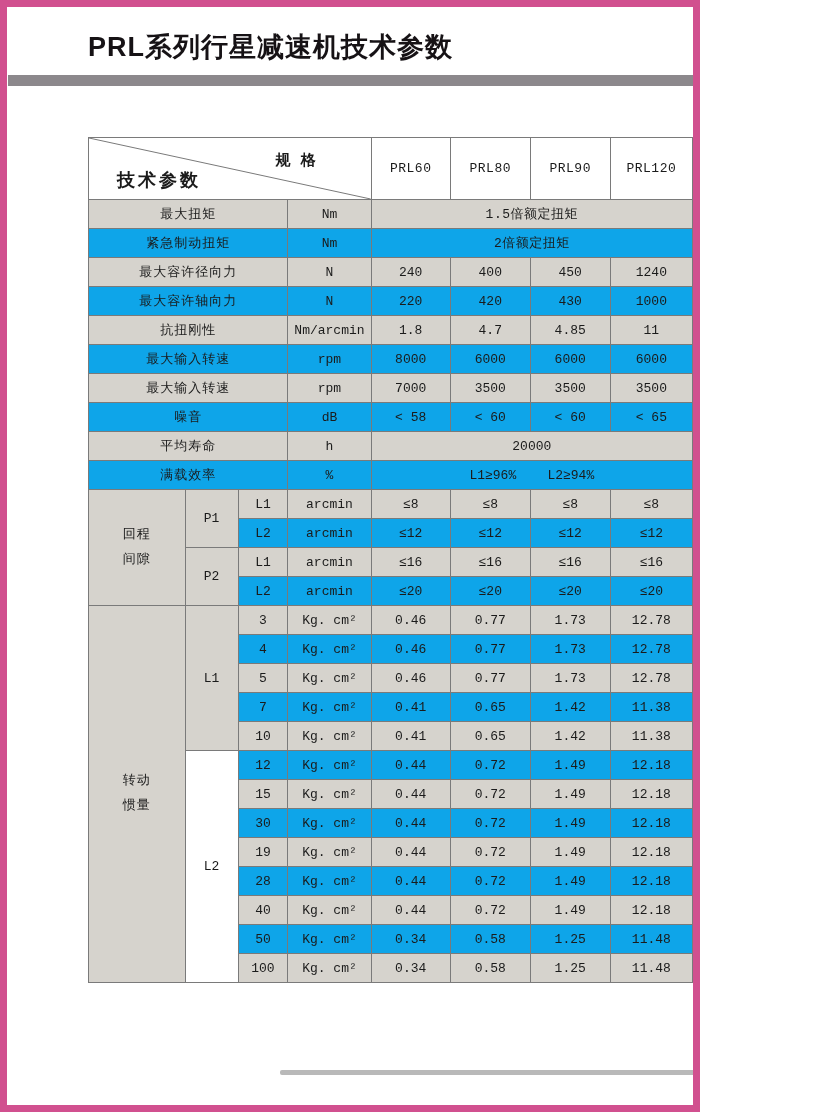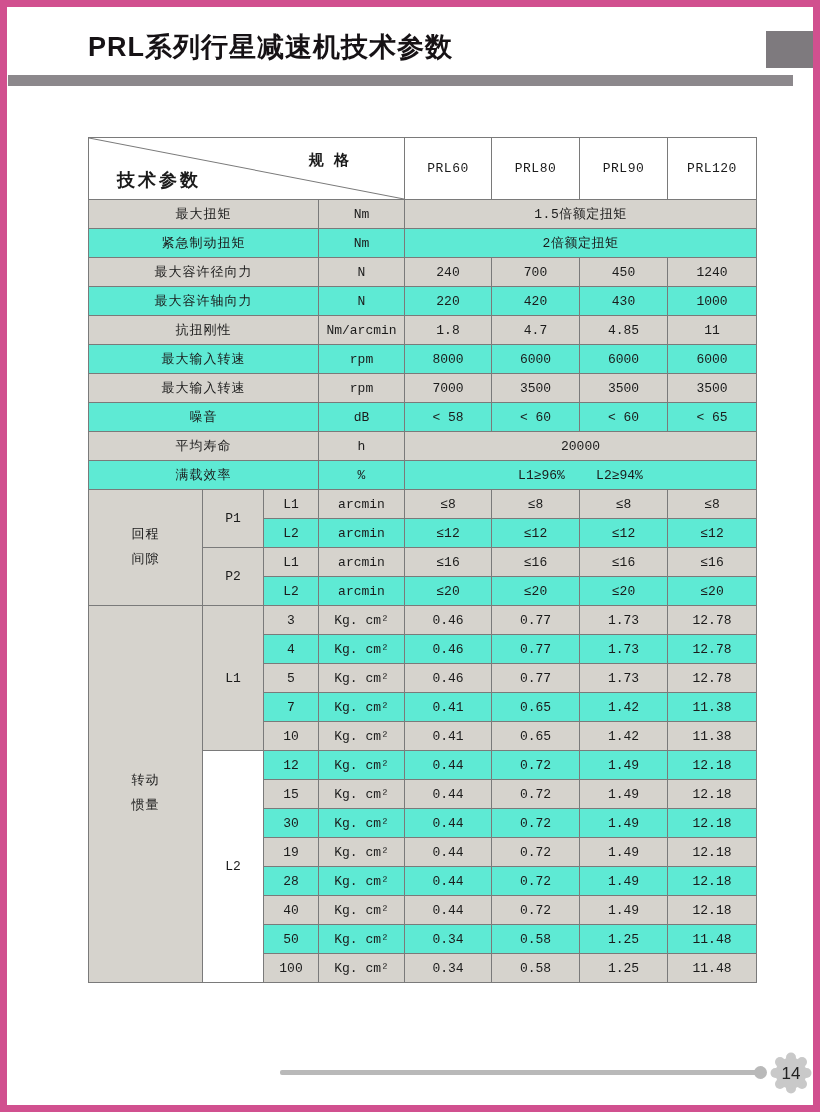--- a/index.html
+++ b/index.html
@@ -1,31 +1,31 @@
 <!DOCTYPE html>
 <html><head>
 <meta charset="utf-8">
 <style>
   html,body{margin:0;padding:0;background:#ffffff;}
   .page{
-    position:relative;width:820px;height:1112px;background:#ffffff;
+    position:relative;width:700px;height:1112px;background:#ffffff;
     box-sizing:border-box;border:7px solid #d1508f;overflow:hidden;
     font-family:"Liberation Sans","DejaVu Sans",sans-serif;color:#1b1b1b;
   }
   
   .doc-title{
     position:absolute;left:81px;top:22px;font-size:27px;font-weight:bold;
     letter-spacing:1px;color:#161215;white-space:nowrap;
   }
   .corner-block{position:absolute;left:759px;top:24px;width:47px;height:37px;background:#7e7a7e;}
   .title-rule{position:absolute;left:1px;top:68px;width:785px;height:11px;background:#8c888c;}
 
   
   .sheet{position:absolute;left:81px;top:130px;}
-  table.spec{border-collapse:collapse;table-layout:fixed;background:#5eead4;}
+  table.spec{border-collapse:collapse;table-layout:fixed;background:#0ea5e9;}
   table.spec{border:1px solid #565656;}
   .spec td,.spec th{
     border:1px solid #7a7a7a;padding:0;height:29px;text-align:center;
     vertical-align:middle;font-weight:normal;box-sizing:border-box;
     font-family:"Liberation Mono","DejaVu Sans Mono",monospace;font-size:13px;
   }
   .spec tr.g td{background:#d6d3cd;}
   .spec td.white{background:#ffffff;}
   .hdr-row th{height:62px;background:#ffffff;}
   .model{font-family:"Liberation Sans","DejaVu Sans",sans-serif;font-size:15px;letter-spacing:.5px;}
@@ -103,21 +103,21 @@
       </tr>
       <tr>
         <td class="lbl" colspan="3">紧急制动扭矩</td>
         <td>Nm</td>
         <td class="cnval" colspan="4">2倍额定扭矩</td>
       </tr>
       <tr class="g">
         <td class="lbl" colspan="3">最大容许径向力</td>
         <td>N</td>
         <td>240</td>
-        <td>700</td>
+        <td>400</td>
         <td>450</td>
         <td>1240</td>
       </tr>
       <tr>
         <td class="lbl" colspan="3">最大容许轴向力</td>
         <td>N</td>
         <td>220</td>
         <td>420</td>
         <td>430</td>
         <td>1000</td>

